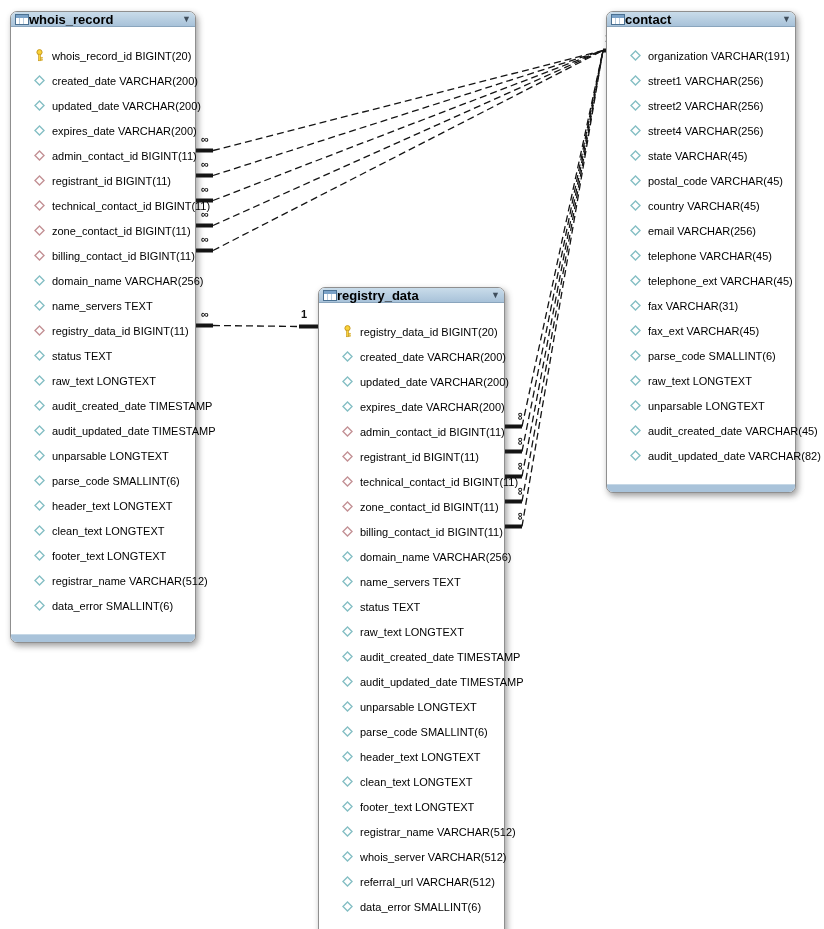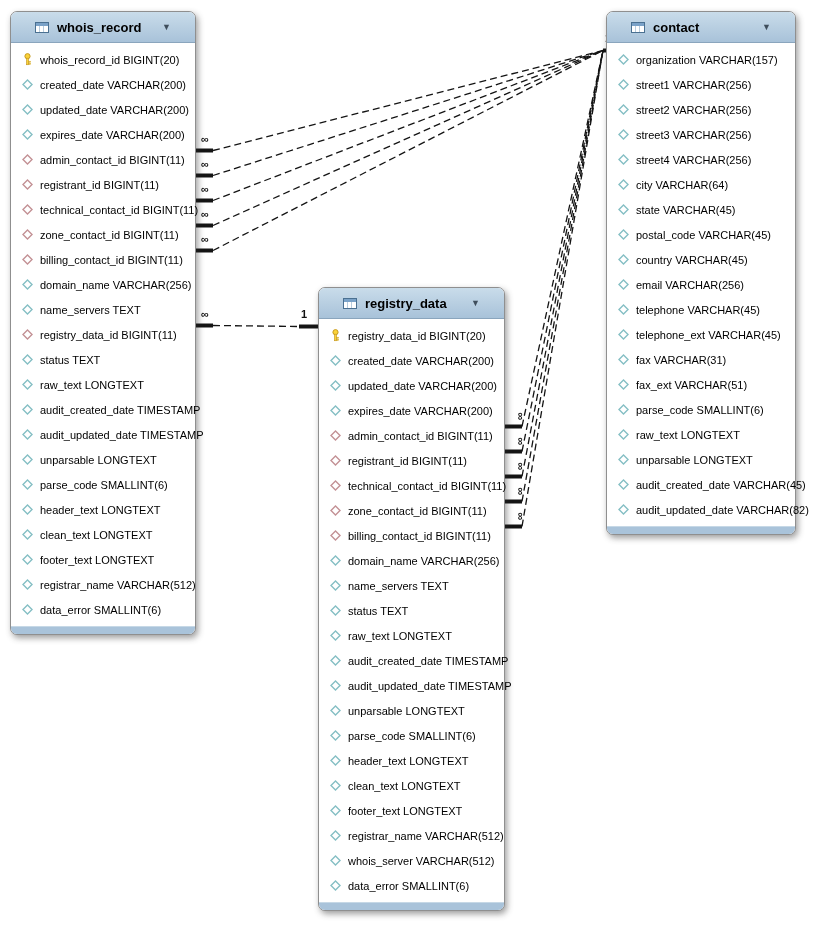--- a/index.html
+++ b/index.html
@@ -27,29 +27,29 @@
   }
   .table-card {
     position: absolute;
     background: #ffffff;
     border: 1px solid #8f8f8f;
     border-radius: 7px;
     box-shadow: 2px 3px 6px rgba(40,40,40,0.45);
     box-sizing: border-box;
   }
   .table-header {
-    height: 31px;
+    height: 15px;
     box-sizing: border-box;
     background: linear-gradient(#c9dcea, #a8c2d9);
     border-bottom: 1px solid #8aa5bd;
     border-radius: 6px 6px 0 0;
     display: flex;
     align-items: center;
-    gap: 8px;
-    padding: 0 24px;
+    gap: 0;
+    padding: 0 4px;
   }
   .table-title {
     font-size: 13px;
     font-weight: bold;
     color: #000000;
     flex: 1;
     white-space: nowrap;
   }
   .collapse-arrow {
     font-size: 9px;
@@ -75,21 +75,21 @@
   }
   .table-icon::after {
     content: '';
     position: absolute;
     top: 3px; bottom: 0;
     left: 3px;
     width: 1px;
     background: #b9cddf;
     box-shadow: 4px 0 0 #b9cddf;
   }
-  .table-rows { padding: 4px; }
+  .table-rows { padding: 16px; }
   .table-row {
     height: 25px;
     display: flex;
     align-items: center;
     gap: 7px;
     padding: 0 7px;
     font-size: 11px;
     color: #000000;
     white-space: nowrap;
   }
@@ -534,39 +534,47 @@
               </svg>
             </span>
     <span class="row-label">whois_server VARCHAR(512)</span>
   </div>
           <div class="table-row">
     <span class="row-icon">
               <svg width="11" height="11" viewBox="0 0 11 11">
                 <path d="M5.5 1 L10 5.5 L5.5 10 L1 5.5 Z" fill="#ffffff" stroke="#85bfc4" stroke-width="1.4"></path>
               </svg>
             </span>
+    <span class="row-label">referral_url VARCHAR(512)</span>
+  </div>
+          <div class="table-row">
+    <span class="row-icon">
+              <svg width="11" height="11" viewBox="0 0 11 11">
+                <path d="M5.5 1 L10 5.5 L5.5 10 L1 5.5 Z" fill="#ffffff" stroke="#85bfc4" stroke-width="1.4"></path>
+              </svg>
+            </span>
     <span class="row-label">data_error SMALLINT(6)</span>
   </div>
         </div>
     <div class="table-footer"></div>
   </div>
       <div class="table-card" style="left: 606px; top: 11px; width: 190px;">
     <div class="table-header">
       <span class="table-icon"></span>
       <span class="table-title">contact</span>
       <span class="collapse-arrow">▼</span>
     </div>
     <div class="table-rows">
           <div class="table-row">
     <span class="row-icon">
               <svg width="11" height="11" viewBox="0 0 11 11">
                 <path d="M5.5 1 L10 5.5 L5.5 10 L1 5.5 Z" fill="#ffffff" stroke="#85bfc4" stroke-width="1.4"></path>
               </svg>
             </span>
-    <span class="row-label">organization VARCHAR(157)</span>
+    <span class="row-label">organization VARCHAR(191)</span>
   </div>
           <div class="table-row">
     <span class="row-icon">
               <svg width="11" height="11" viewBox="0 0 11 11">
                 <path d="M5.5 1 L10 5.5 L5.5 10 L1 5.5 Z" fill="#ffffff" stroke="#85bfc4" stroke-width="1.4"></path>
               </svg>
             </span>
     <span class="row-label">street1 VARCHAR(256)</span>
   </div>
           <div class="table-row">
@@ -576,44 +584,28 @@
               </svg>
             </span>
     <span class="row-label">street2 VARCHAR(256)</span>
   </div>
           <div class="table-row">
     <span class="row-icon">
               <svg width="11" height="11" viewBox="0 0 11 11">
                 <path d="M5.5 1 L10 5.5 L5.5 10 L1 5.5 Z" fill="#ffffff" stroke="#85bfc4" stroke-width="1.4"></path>
               </svg>
             </span>
-    <span class="row-label">street3 VARCHAR(256)</span>
-  </div>
-          <div class="table-row">
-    <span class="row-icon">
-              <svg width="11" height="11" viewBox="0 0 11 11">
-                <path d="M5.5 1 L10 5.5 L5.5 10 L1 5.5 Z" fill="#ffffff" stroke="#85bfc4" stroke-width="1.4"></path>
-              </svg>
-            </span>
     <span class="row-label">street4 VARCHAR(256)</span>
   </div>
           <div class="table-row">
     <span class="row-icon">
               <svg width="11" height="11" viewBox="0 0 11 11">
                 <path d="M5.5 1 L10 5.5 L5.5 10 L1 5.5 Z" fill="#ffffff" stroke="#85bfc4" stroke-width="1.4"></path>
               </svg>
             </span>
-    <span class="row-label">city VARCHAR(64)</span>
-  </div>
-          <div class="table-row">
-    <span class="row-icon">
-              <svg width="11" height="11" viewBox="0 0 11 11">
-                <path d="M5.5 1 L10 5.5 L5.5 10 L1 5.5 Z" fill="#ffffff" stroke="#85bfc4" stroke-width="1.4"></path>
-              </svg>
-            </span>
     <span class="row-label">state VARCHAR(45)</span>
   </div>
           <div class="table-row">
     <span class="row-icon">
               <svg width="11" height="11" viewBox="0 0 11 11">
                 <path d="M5.5 1 L10 5.5 L5.5 10 L1 5.5 Z" fill="#ffffff" stroke="#85bfc4" stroke-width="1.4"></path>
               </svg>
             </span>
     <span class="row-label">postal_code VARCHAR(45)</span>
   </div>
@@ -656,21 +648,21 @@
               </svg>
             </span>
     <span class="row-label">fax VARCHAR(31)</span>
   </div>
           <div class="table-row">
     <span class="row-icon">
               <svg width="11" height="11" viewBox="0 0 11 11">
                 <path d="M5.5 1 L10 5.5 L5.5 10 L1 5.5 Z" fill="#ffffff" stroke="#85bfc4" stroke-width="1.4"></path>
               </svg>
             </span>
-    <span class="row-label">fax_ext VARCHAR(51)</span>
+    <span class="row-label">fax_ext VARCHAR(45)</span>
   </div>
           <div class="table-row">
     <span class="row-icon">
               <svg width="11" height="11" viewBox="0 0 11 11">
                 <path d="M5.5 1 L10 5.5 L5.5 10 L1 5.5 Z" fill="#ffffff" stroke="#85bfc4" stroke-width="1.4"></path>
               </svg>
             </span>
     <span class="row-label">parse_code SMALLINT(6)</span>
   </div>
           <div class="table-row">

